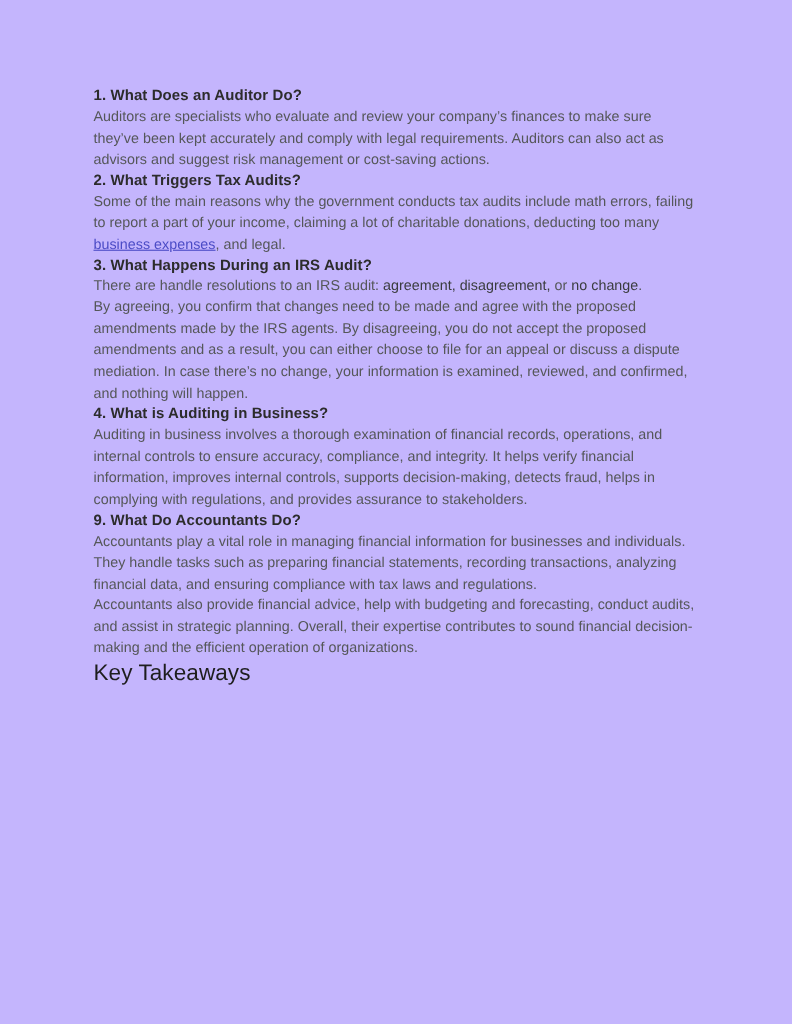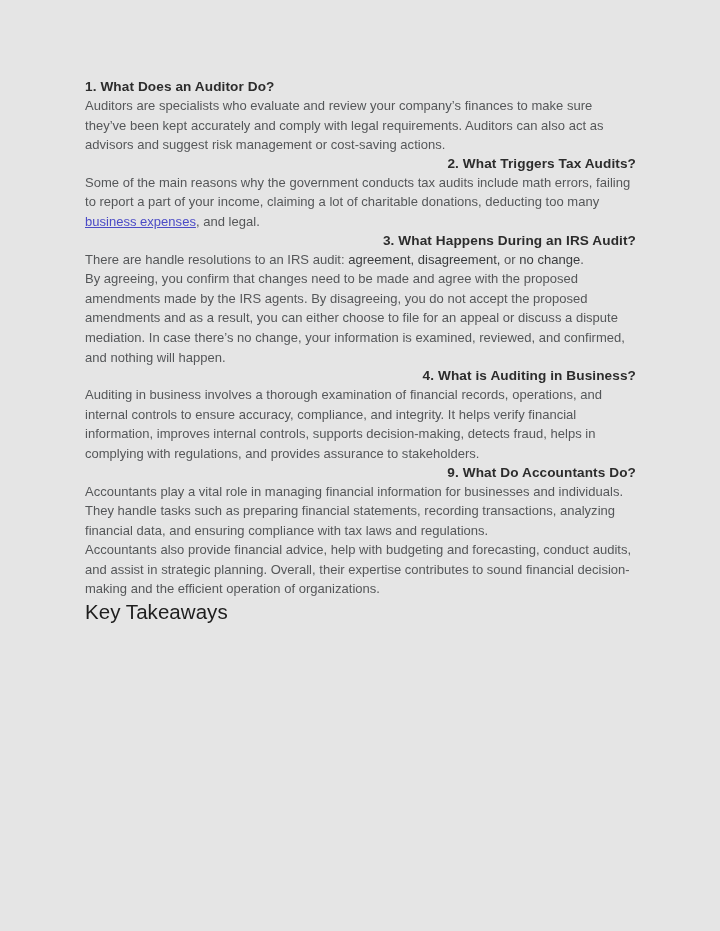--- a/index.html
+++ b/index.html
@@ -8,21 +8,21 @@
     background: #ffffff;
   }
   body {
     font-family: "Liberation Sans", "DejaVu Sans", sans-serif;
     -webkit-font-smoothing: antialiased;
   }
   .page {
     position: relative;
     width: 720px;
     height: 931px;
-    background: #e5e5e5;
+    background: #c4b5fd;
     overflow: hidden;
     box-sizing: border-box;
   }
   .content {
     position: absolute;
     left: 85px;
     top: 78px;
     width: 551px;
   }
   h2.section-heading {
@@ -45,21 +45,21 @@
   }
   p.body-para {
     font-size: 13px;
     font-weight: normal;
     color: #555759;
     margin: 0;
     padding: 0;
     line-height: 19.6px;
     letter-spacing: 0.02px;
   }
-  .sp-head-after-para { margin-top: 21px; text-align: right; }
+  .sp-head-after-para { margin-top: 21px; }
   .sp-para-after-head { margin-top: 14px; }
   .sp-para-after-para { margin-top: 18px; }
   .sp-major-after-para { margin-top: 26px; }
 
   a.inline-link {
     color: #4b4bc6;
     text-decoration: underline;
     text-underline-offset: 1px;
   }
   strong.inline-bold {

